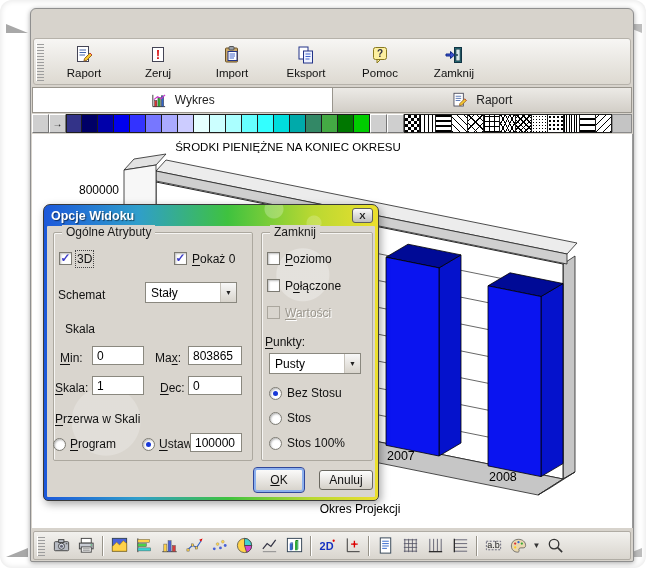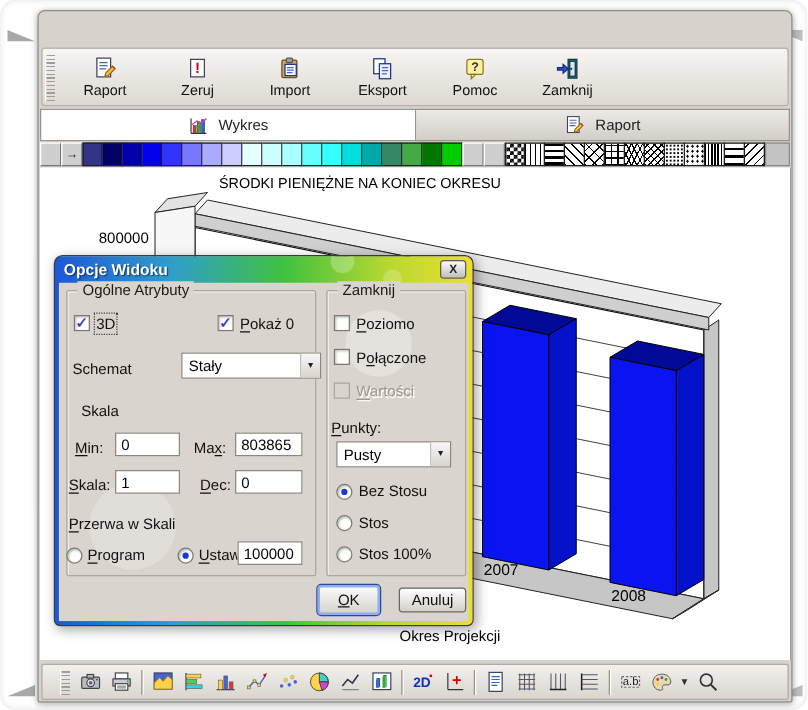--- a/index.html
+++ b/index.html
@@ -69,21 +69,21 @@
 
   
   .chart-area{position:absolute;left:1px;top:125px;width:600px;height:394px;background:#fff;border-right:1px solid #9a9a9a;}
   .chart-title{position:absolute;top:7px;left:0;width:512px;text-align:center;font-size:11.5px;color:#000;}
   .xaxis-label{position:absolute;top:368px;left:328px;transform:translateX(-50%);font-size:12px;color:#000;white-space:nowrap;}
   #chart-svg{position:absolute;left:0;top:0;}
 
   
   .bottom-toolbar{position:absolute;left:2px;top:522px;width:598px;height:29px;box-sizing:border-box;
     background:linear-gradient(#f2f1ee,#d9d5ce);border:1px solid #b0aca4;border-radius:2px;
-    display:flex;align-items:center;gap:1px;padding-left:13px;}
+    display:flex;align-items:center;gap:1px;padding-left:2px;}
   .grip2{width:7px;height:20px;margin:0 3px 0 1px;background:repeating-linear-gradient(0deg,#9d9d9d 0 1px,transparent 1px 3px);border-left:1px solid #fff;}
   .bicon{width:24px;height:24px;display:flex;align-items:center;justify-content:center;}
   .bicon svg{width:19px;height:19px;display:block;}
   .bsep{width:1px;height:20px;background:#979389;box-shadow:1px 0 0 #fff;margin:0 3px;}
   .caret{font-size:8px;color:#333;width:11px;text-align:center;}
 
   
   .dialog{position:absolute;left:12px;top:195px;width:336px;height:297px;z-index:20;box-sizing:border-box;
     border:1px solid #3a3a3a;border-radius:7px 7px 5px 5px;
     background:linear-gradient(90deg,#1c58da,#2f9ecb 28%,#3fc23f 55%,#b8d832 80%,#ecdf2d);
@@ -513,21 +513,21 @@
           <span class="group-label">Zamknij</span>
         </div>
 
         <span class="cb checked" style="left:12px;top:26px;"></span>
         <span class="lbl focusbox" style="left:30px;top:26px;">3D</span>
 
         <span class="cb checked" style="left:127px;top:26px;"></span>
         <span class="lbl" style="left:145px;top:26px;"><u>P</u>okaż 0</span>
 
         <span class="lbl" style="left:11px;top:62px;">Schemat</span>
-        <div class="dd" style="left:98px;top:56px;width:112px;">
+        <div class="dd" style="left:98px;top:56px;width:92px;">
           <span>Stały</span>
           <span class="dd-arrow">▼</span>
         </div>
 
         <span class="lbl" style="left:8px;top:96px;margin-left:10px;">Skala</span>
 
         <span class="lbl" style="left:13px;top:125px;"><u>M</u>in:</span>
         <input class="tinput" style="left: 45px; top: 120px; width: 52px;" value="0">
 
         <span class="lbl" style="left:108px;top:125px;">Ma<u>x</u>:</span>

